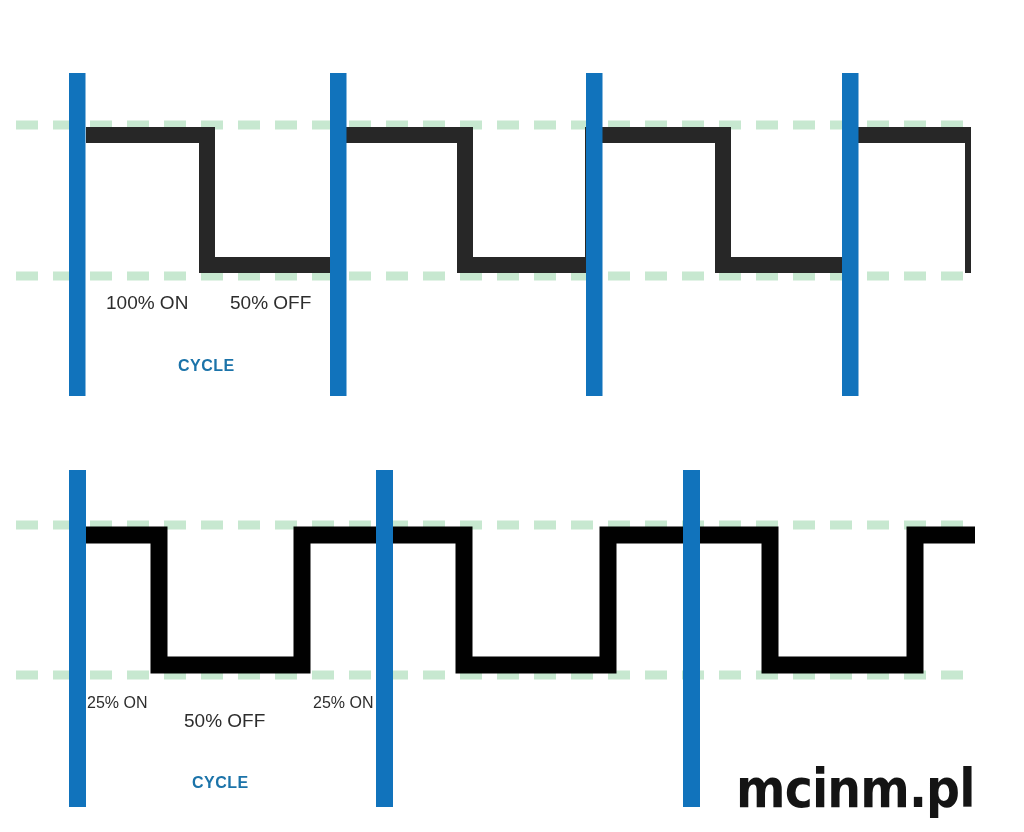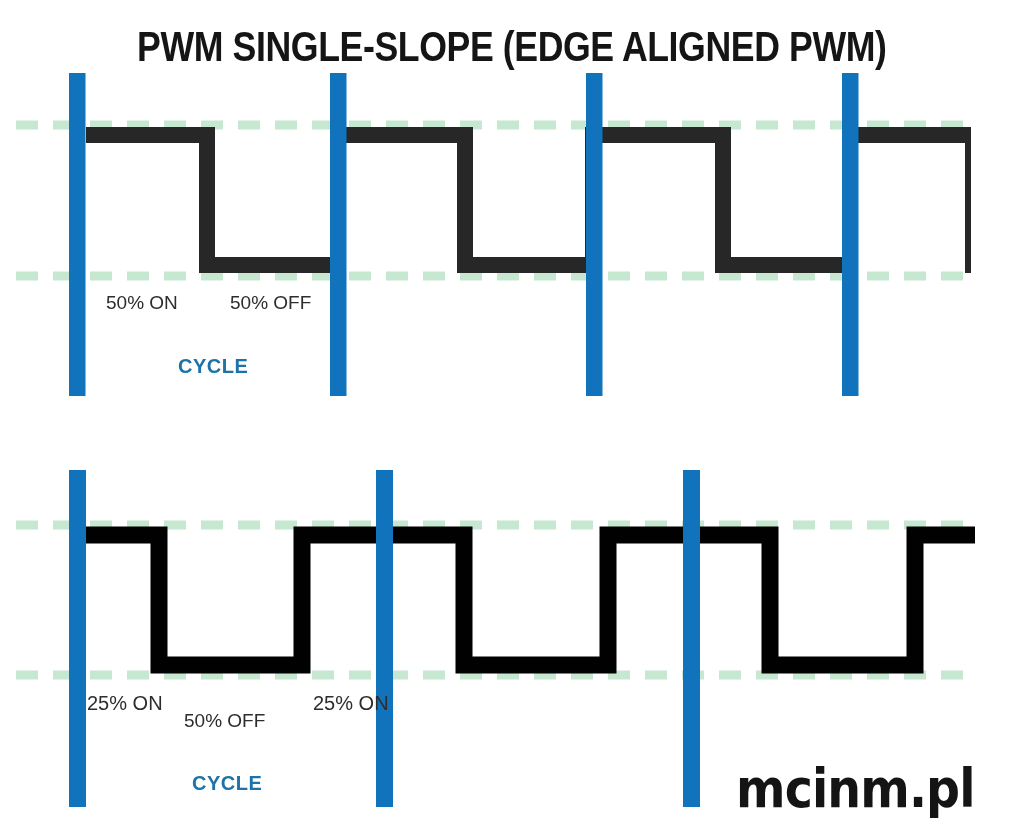--- a/index.html
+++ b/index.html
@@ -19,25 +19,25 @@
     color:#151515;
     white-space:nowrap;
   }
   .title > span{display:inline-block;transform:scaleX(0.85);letter-spacing:-0.5px;}
   .lbl{
     position:absolute;
     font-size:19px;line-height:19px;
     color:#2d2d2d;
     white-space:nowrap;
   }
-  .lbl.sm{font-size:20px;line-height:18px;}
+  .lbl.sm{font-size:16px;line-height:18px;}
   .cycle{
     position:absolute;
     font-weight:bold;
-    font-size:20px;line-height:20px;
+    font-size:16px;line-height:20px;
     letter-spacing:0.5px;
     white-space:nowrap;
   }
   .watermark{
     position:absolute;
     font-family:"DejaVu Sans",sans-serif;
     font-weight:bold;
     font-size:54px;line-height:62px;
     letter-spacing:-1px;
     color:#141414;
@@ -61,25 +61,22 @@
       <rect x="586" y="73" width="16.5" height="323" fill="#1173bc"></rect>
       <rect x="842" y="73" width="16.5" height="323" fill="#1173bc"></rect>
       <line x1="16" x2="975" y1="525" y2="525" stroke="#c7e8d0" stroke-width="9" stroke-dasharray="22 15"></line>
       <line x1="16" x2="975" y1="675" y2="675" stroke="#c7e8d0" stroke-width="9" stroke-dasharray="22 15"></line>
       <path d="M 86 535 H 159 V 665 H 302 V 535 H 464 V 665 H 608 V 535 H 770 V 665 H 915 V 535 H 975" fill="none" stroke="#010101" stroke-width="17"></path>
       <rect x="69" y="470" width="17" height="337" fill="#1173bc"></rect>
       <rect x="376" y="470" width="17" height="337" fill="#1173bc"></rect>
       <rect x="683" y="470" width="17" height="337" fill="#1173bc"></rect>
     </svg>
 
-  <div class="title" style="top: 26px; color: rgb(21, 21, 21);">
-    <span>PWM SINGLE-SLOPE (EDGE ALIGNED PWM)</span>
-  </div>
 
-  <span class="lbl" style="left: 106px; top: 293px; color: rgb(45, 45, 45);">50% ON</span>
+  <span class="lbl" style="left: 106px; top: 293px; color: rgb(45, 45, 45);">100% ON</span>
   <span class="lbl" style="left: 230px; top: 293px; color: rgb(45, 45, 45);">50% OFF</span>
   <span class="cycle" style="left: 178px; top: 356px; color: rgb(27, 115, 169);">CYCLE</span>
 
 
   <span class="lbl sm" style="left: 87px; top: 694px; color: rgb(45, 45, 45);">25% ON</span>
   <span class="lbl" style="left: 184px; top: 711px; color: rgb(45, 45, 45);">50% OFF</span>
   <span class="lbl sm" style="left: 313px; top: 694px; color: rgb(45, 45, 45);">25% ON</span>
   <span class="cycle" style="left: 192px; top: 773px; color: rgb(27, 115, 169);">CYCLE</span>
 
   <span class="watermark" style="left: 736px; top: 758px; color: rgb(20, 20, 20);">mcinm.pl</span>

